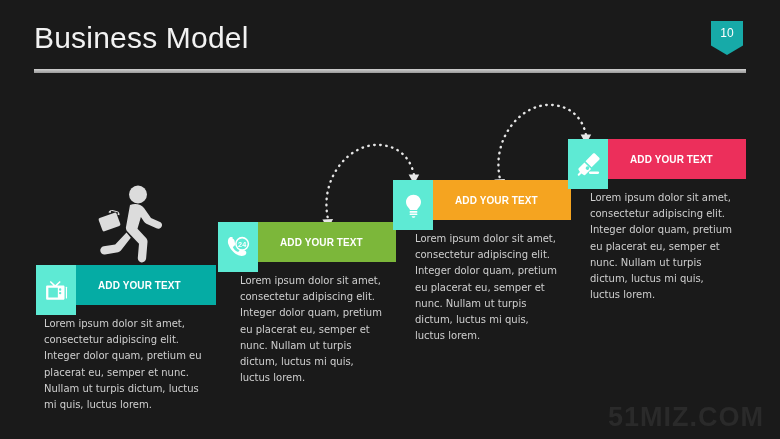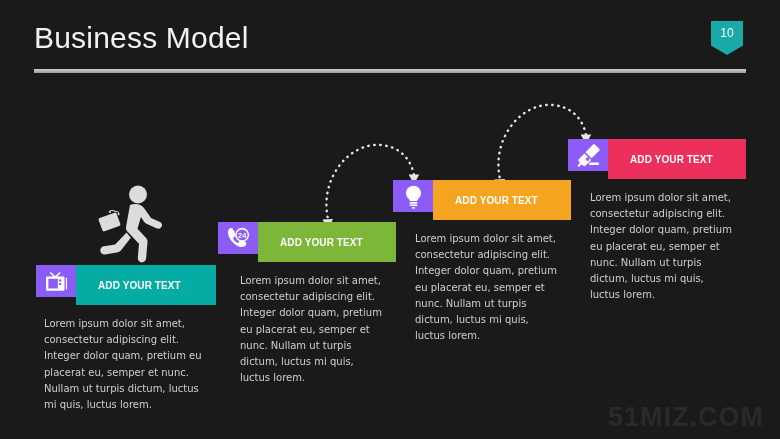--- a/index.html
+++ b/index.html
@@ -34,22 +34,22 @@
   }
   #page-badge .badge-num {
     position:absolute; left:0; right:0; top:5px;
     text-align:center; font-size:12px; color:#ffffff;
   }
 
   
   .step { position:absolute; }
   .step-bar { position:relative; display:flex; align-items:stretch; height:40px; }
   .icon-tile {
-    width:40px; height:32px; flex:0 0 40px;
-    background:#8b5cf6;
+    width:40px; height:50px; flex:0 0 40px;
+    background:#5eead4;
     display:flex; align-items:center; justify-content:center;text-align:center;
   }
   .icon-tile svg { width:25px; height:25px; display:block; }
   .bar-label {
     flex:1 1 auto;
     display:flex; align-items:center;
     padding-left:22px;
     font-size:10px; font-weight:700; color:#ffffff;
     letter-spacing:.1px; white-space:nowrap;
   }

